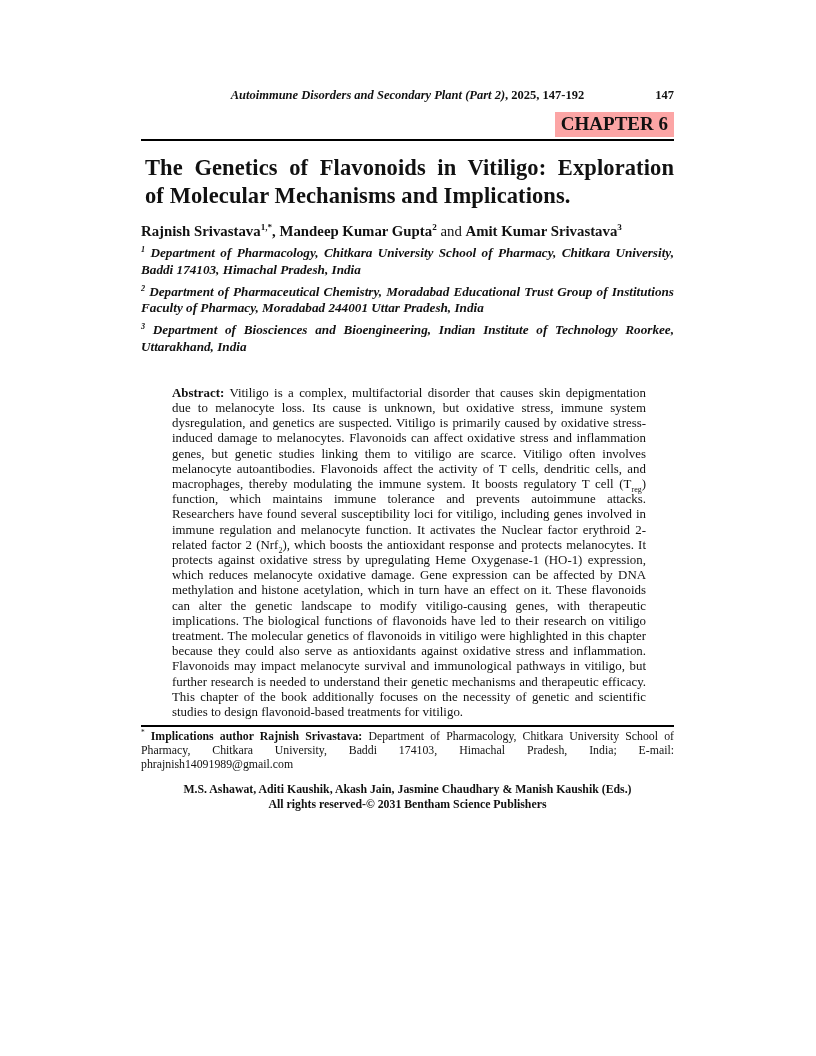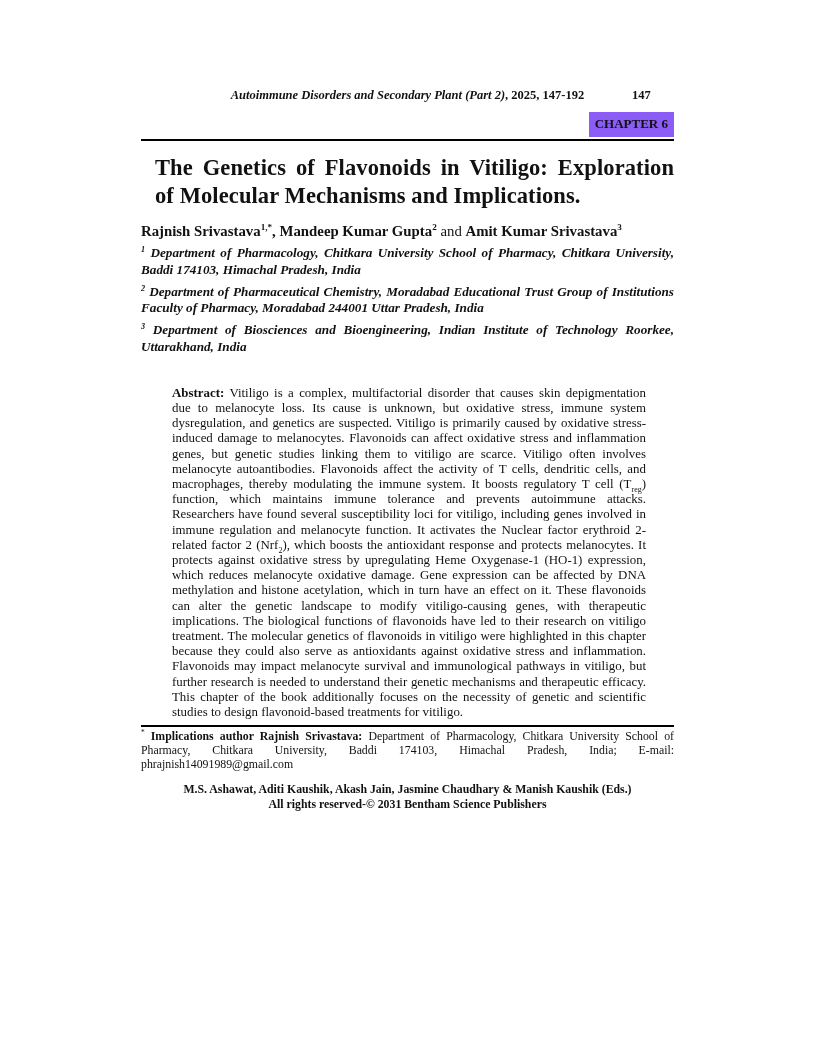--- a/index.html
+++ b/index.html
@@ -23,34 +23,34 @@
     display: flex;
     align-items: baseline;
     padding-top: 88px;
     font-size: 12.5px;
     font-weight: bold;
     line-height: 14px;
     white-space: nowrap;
   }
   .rh-side { width: 42px; flex: 0 0 auto; }
   .rh-title { flex: 1; text-align: center; }
-  .rh-page { text-align: left; }
+  .rh-page { text-align: right; }
   
   .chapter-row { text-align: right; margin-top: 10px; }
   .chapter-badge {
     display: inline-block;
-    background: #8b5cf6;
+    background: #fca5a5;
     font-weight: bold;
-    font-size: 13px;
+    font-size: 19px;
     line-height: 24px;
     padding: 0 6px 1px 6px;
   }
   .head-rule { border: none; border-top: 2px solid #000; margin-top: 2px; }
   
-  .title { margin: 13px 0 0 14px; font-size: 22.5px; line-height: 28px; font-weight: bold; letter-spacing: 0.1px; }
+  .title { margin: 13px 0 0 4px; font-size: 22.5px; line-height: 28px; font-weight: bold; letter-spacing: 0.1px; }
   .title-line { display: block; text-align: justify; text-align-last: justify; }
   .title-line.last { text-align-last: left; }
   
   .authors { margin: 12px 0 0 0; font-size: 14.8px; line-height: 18px; }
   sup { font-size: 62%; vertical-align: super; line-height: 0; }
   sub { font-size: 62%; vertical-align: sub; line-height: 0; }
   
   .affil {
     margin: 5px 0 0 0;
     font-style: italic;

